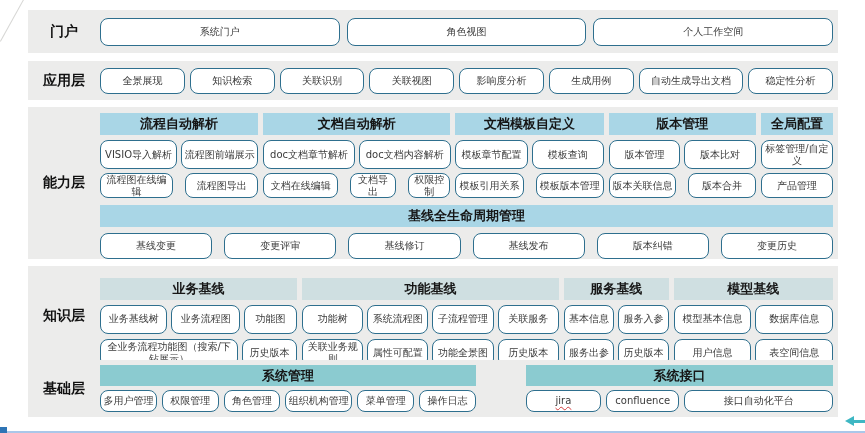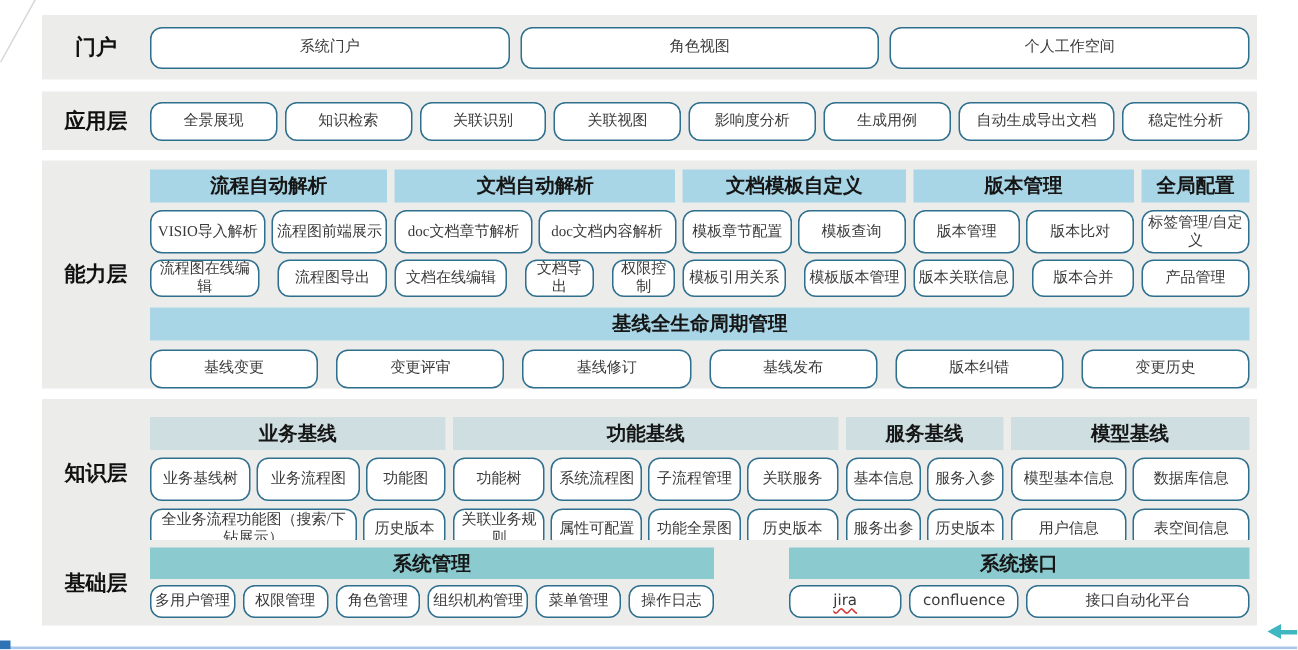--- a/index.html
+++ b/index.html
@@ -28,22 +28,22 @@
   .cap-head{background:var(--capability-header-bg,#a9d6e6);}
   .kn-head{background:var(--knowledge-header-bg,#cfdfe1);}
   .fd-head{background:var(--foundation-header-bg,#8bcbd0);height:21px;}
   .group{display:flex;flex-direction:column;min-width:0;flex:1 1 0;}
   .group .ghead{margin-bottom:5px;}
   .cap-r1{height:29px;margin-bottom:4px;}
   .cap-r2{height:25px;gap:12px;}
   .kn-r1{height:29px;margin-bottom:5px;}
   .kn-r2{height:28px;}
   .fd-r{height:22px;}
-  .cap-content{justify-content:flex-start;padding-top:6px;font-family:Liberation Serif, serif;}
-  .kn-content{justify-content:flex-start;padding-top:12px;font-family:Liberation Serif, serif;}
+  .cap-content{justify-content:flex-start;padding-top:6px;}
+  .kn-content{justify-content:center;padding-top:12px;}
   .fd-content{justify-content:flex-start;padding-top:5px;}
   .baseline-head{margin-top:7px;}
   .baseline-row{margin-top:6px;height:26px;}
   .misspelled{text-decoration:underline wavy #d43c3c;text-underline-offset:2px;}
   .bottom-line{position:absolute;left:0;bottom:0;width:865px;height:2px;background:var(--bottom-line,#aac7e9);}
   .bottom-cap{position:absolute;left:0;bottom:0;width:7px;height:6px;background:var(--bottom-line-cap,#2e74b5);}
   .arrow{position:absolute;right:0;top:416px;display:flex;align-items:center;}
   .arrow-head{width:0;height:0;border-top:5px solid transparent;border-bottom:5px solid transparent;
         border-right:9px solid var(--arrow,#3eb7c3);}
   .arrow-shaft{width:11px;height:3px;background:var(--arrow,#3eb7c3);}

